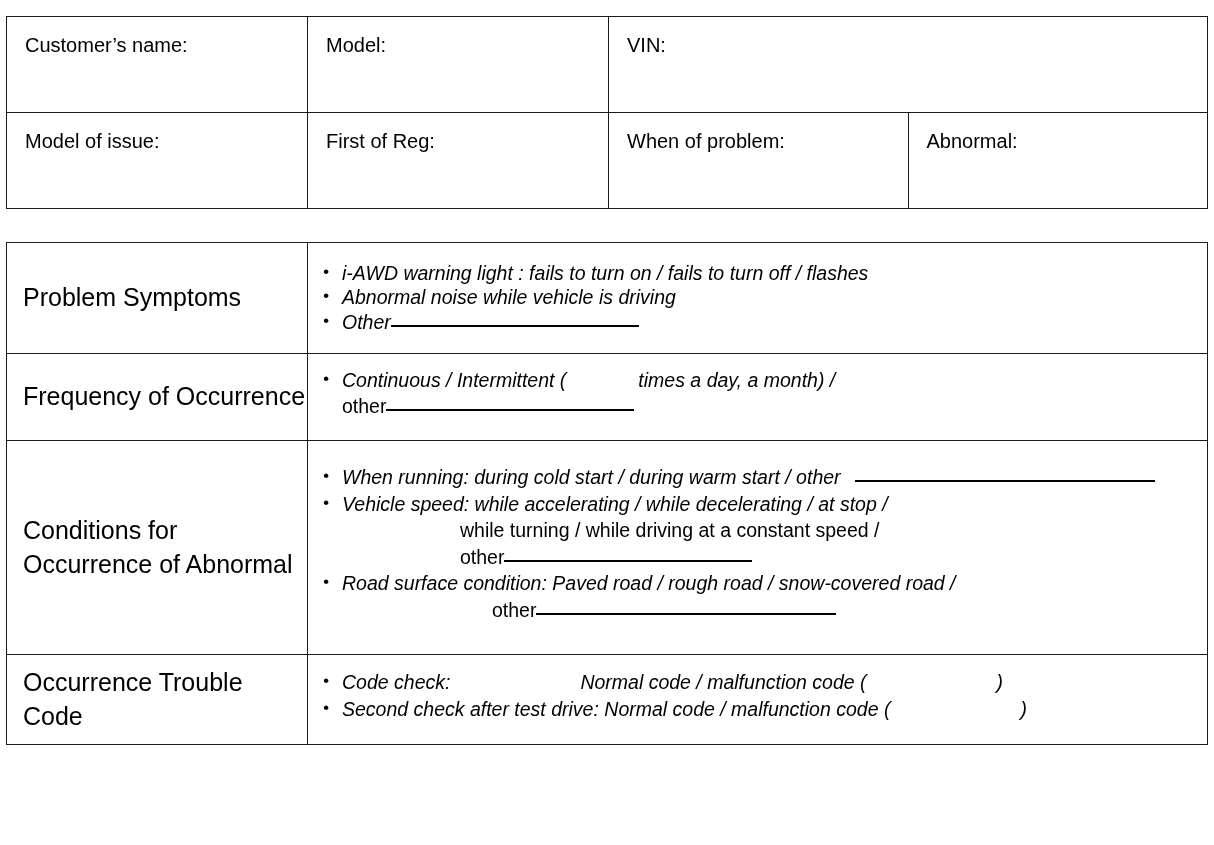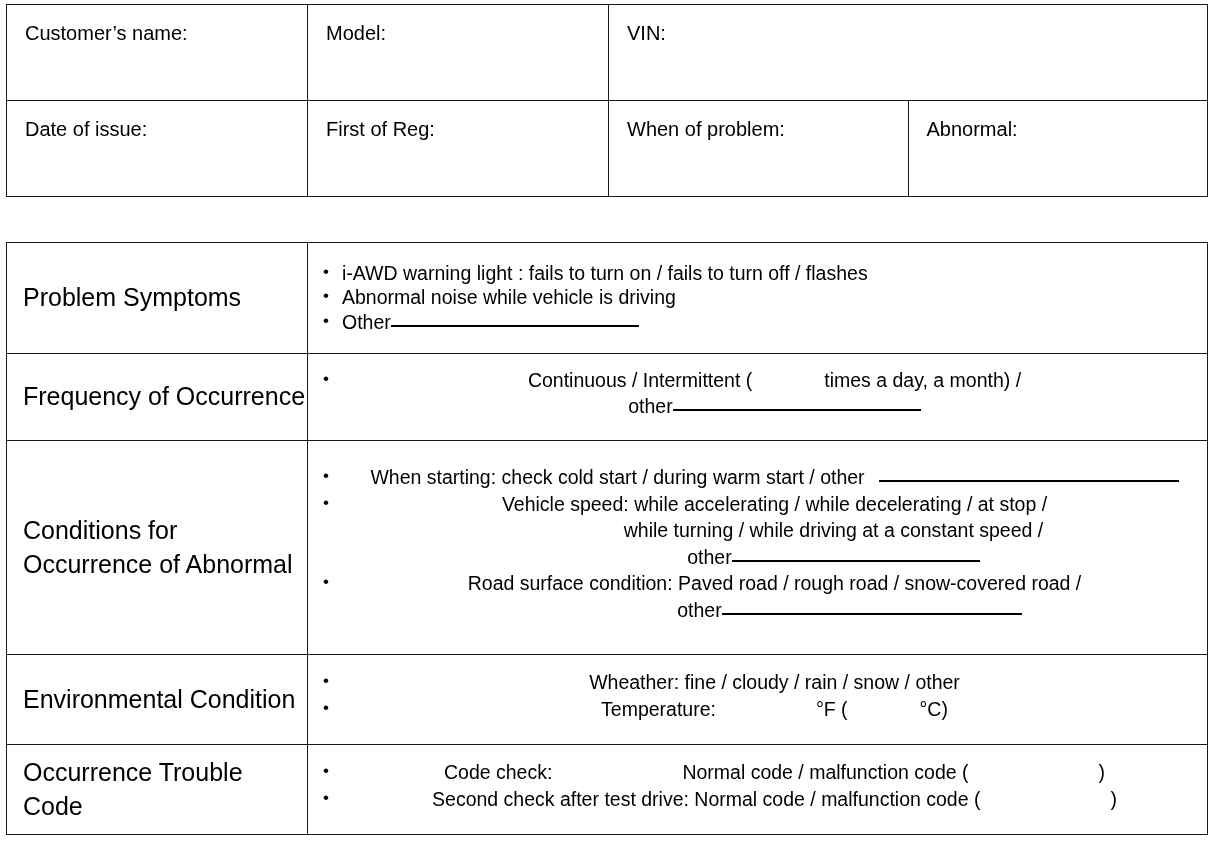--- a/index.html
+++ b/index.html
@@ -31,21 +31,21 @@
     border: 1px solid #1a1a1a;
     vertical-align: top;
     padding: 0;
     background: #ffffff;
   }
 
   
   .header-table {
     position: absolute;
     left: 6px;
-    top: 4px;
+    top: 16px;
     width: 1202px;
   }
   .header-table td {
     height: 95px;
   }
   .cell-label {
     font-size: 20px;
     line-height: 1;
     padding: 18px 0 0 18px;
     white-space: nowrap;
@@ -72,40 +72,41 @@
     line-height: 1.0;
     padding: 10px 0 10px 14px;
   }
 
   
   .bullet-line {
     position: relative;
     padding-left: 20px;
     margin: 0 0 5px 0;
     white-space: nowrap;
+    font-style: italic;
   }
   .bullet-line:last-child { margin-bottom: 0; }
   .bullet-line::before {
     content: "\2022";
     position: absolute;
     left: 1px;
     top: -1px;
     font-size: 17px;
   }
   .cont-line {
     position: relative;
     padding-left: 20px;
     margin: 0 0 5px 0;
     white-space: nowrap;
   }
   .cont-line:last-child { margin-bottom: 0; }
 
   
   .row-body.tight .bullet-line,
-  .row-body.tight .cont-line { margin-bottom: 7px; text-align: center; }
+  .row-body.tight .cont-line { margin-bottom: 7px; }
 
   
   .rule {
     display: inline-block;
     border-bottom: 2px solid #000000;
     vertical-align: 2px;
     height: 0;
   }
   .rule-md { width: 248px; }
   .rule-lg { width: 300px; }
@@ -133,21 +134,21 @@
         </td>
         <td style="width:300px">
           <div class="cell-label">Model:</div>
         </td>
         <td colspan="2">
           <div class="cell-label">VIN:</div>
         </td>
       </tr>
       <tr>
         <td>
-          <div class="cell-label">Date of issue:</div>
+          <div class="cell-label">Model of issue:</div>
         </td>
         <td>
           <div class="cell-label">First of Reg:</div>
         </td>
         <td style="width:296px">
           <div class="cell-label">When of problem:</div>
         </td>
         <td>
           <div class="cell-label">Abnormal:</div>
         </td>
@@ -194,56 +195,41 @@
       </tr>
 
       <tr style="height:214px">
         <td>
           <div class="row-title">Conditions for
 Occurrence of Abnormal</div>
         </td>
         <td>
           <div class="row-body tight">
             <div class="bullet-line">
-              <span>When starting: check cold start / during warm start / other</span><span class="gap-xs"></span><span class="rule rule-lg"></span>
+              <span>When running: during cold start / during warm start / other</span><span class="gap-xs"></span><span class="rule rule-lg"></span>
             </div>
             <div class="bullet-line">
               <span>Vehicle speed: while accelerating / while decelerating / at stop /</span>
             </div>
             <div class="cont-line">
               <span class="indent-1"></span><span>while turning / while driving at a constant speed /</span>
             </div>
             <div class="cont-line">
               <span class="indent-1"></span><span>other</span><span class="rule rule-md"></span>
             </div>
             <div class="bullet-line">
               <span>Road surface condition: Paved road / rough road / snow-covered road /</span>
             </div>
             <div class="cont-line">
               <span class="indent-2"></span><span>other</span><span class="rule rule-lg"></span>
             </div>
           </div>
         </td>
       </tr>
 
-      <tr style="height:90px">
-        <td>
-          <div class="row-title">Environmental Condition</div>
-        </td>
-        <td>
-          <div class="row-body tight">
-            <div class="bullet-line">
-              <span>Wheather: fine / cloudy / rain / snow / other</span>
-            </div>
-            <div class="bullet-line">
-              <span>Temperature:</span><span class="gap-lg"></span><span class="deg">°F (</span><span class="gap-md"></span><span class="deg">°C)</span>
-            </div>
-          </div>
-        </td>
-      </tr>
 
       <tr style="height:90px">
         <td>
           <div class="row-title">Occurrence Trouble Code</div>
         </td>
         <td>
           <div class="row-body tight">
             <div class="bullet-line">
               <span>Code check:</span><span class="gap-xl"></span><span>Normal code / malfunction code (</span><span class="gap-xl"></span><span>)</span>
             </div>

